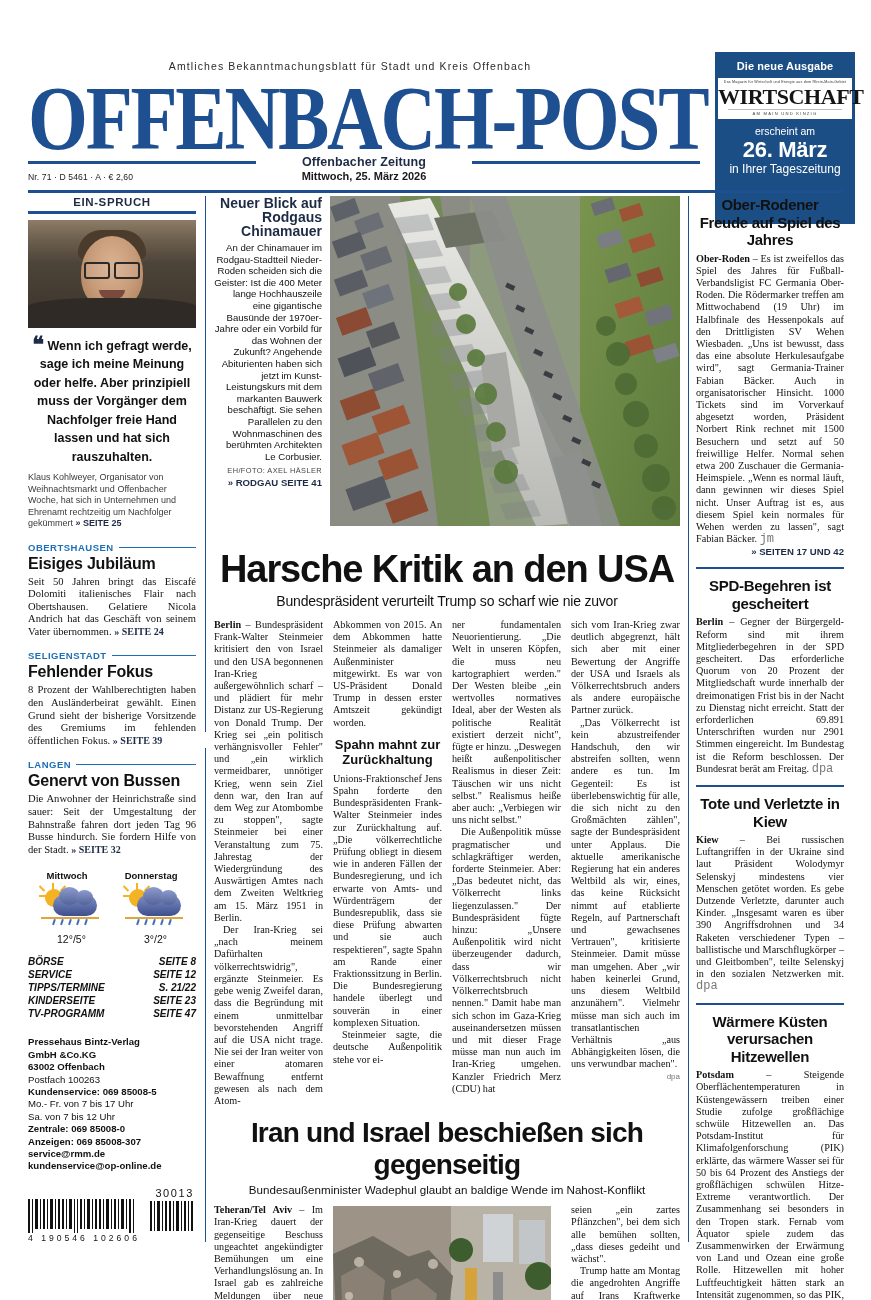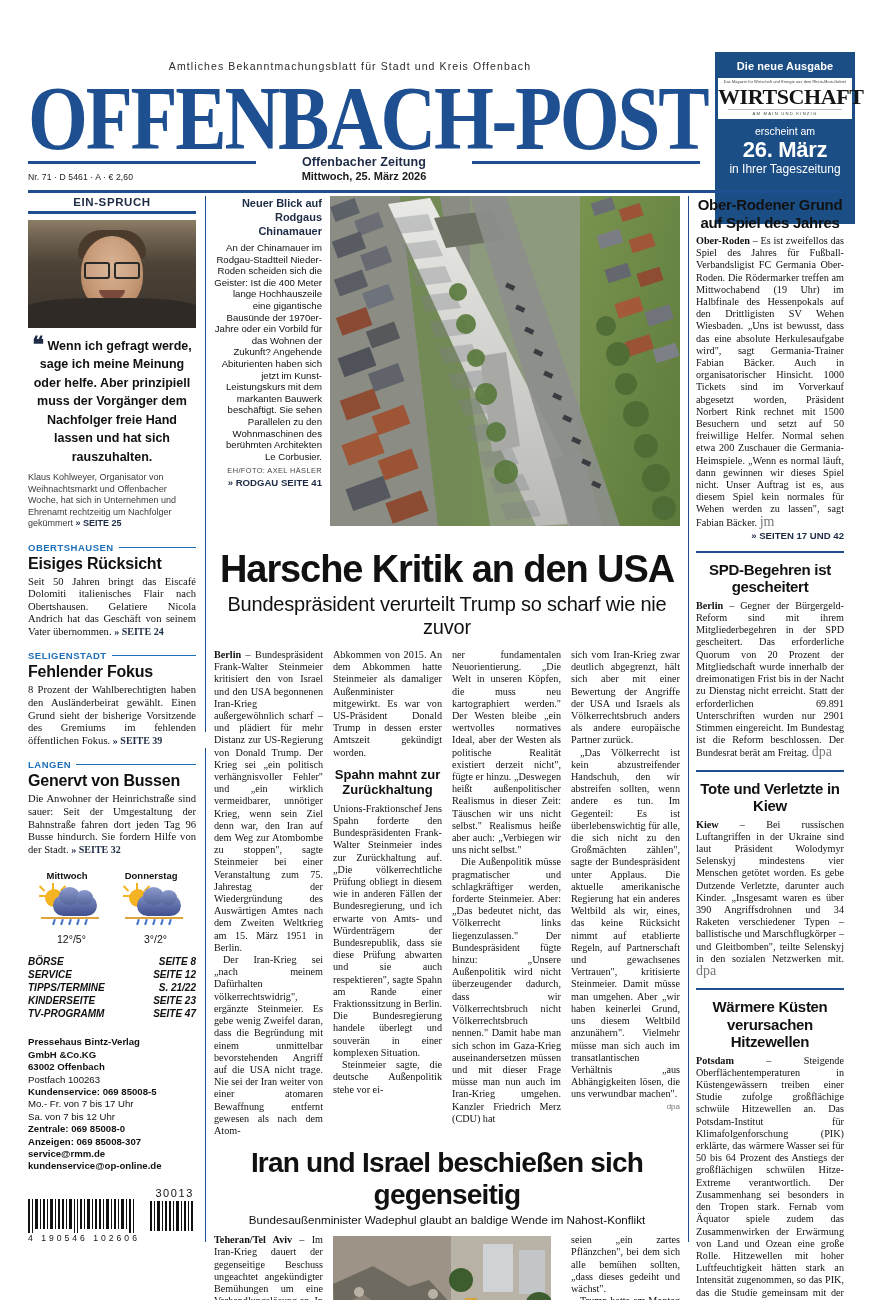--- a/index.html
+++ b/index.html
@@ -150,38 +150,38 @@
   
   .barcodes{margin-top:14px;position:relative;height:58px;}
   .bc-num{position:absolute;right:2px;top:0;font-size:11px;letter-spacing:1.6px;color:#111;}
   .bc-main{position:absolute;left:0;top:12px;width:108px;height:34px;}
   .bc-small{position:absolute;right:2px;top:14px;width:44px;height:30px;}
   .bc-digits{position:absolute;left:0;top:46px;font-size:8.6px;letter-spacing:3px;color:#111;}
   
   .hero-wrap{position:relative;height:338px;}
   .hero-cap{position:absolute;left:0;top:0;width:108px;}
   .hero-cap-title{
-    font-size:11px;font-weight:700;color:#1d2b45;line-height:14px;text-align:right;margin-bottom:4px;
+    font-size:14px;font-weight:700;color:#1d2b45;line-height:14px;text-align:right;margin-bottom:4px;
   }
   .hero-cap-body{
     font-size:9.6px;line-height:11.6px;color:#111;text-align:right;
   }
   .hero-credit{font-size:7.4px;color:#444;letter-spacing:.4px;text-align:right;margin-top:4px;}
   .hero-ref{font-size:9.6px;font-weight:700;color:#1d2b45;text-align:right;margin-top:2px;}
   .hero-img{
     position:absolute;left:116px;top:0;width:350px;height:330px;overflow:hidden;
     background:#9bb07f;
   }
   
   .big-head{
     font-size:38px;font-weight:700;color:#111;text-align:center;letter-spacing:-1.1px;
     line-height:42px;margin-top:14px;
   }
   .big-sub{
-    font-size:20px;color:#111;text-align:center;margin-top:3px;letter-spacing:-.2px;
+    font-size:14px;color:#111;text-align:center;margin-top:3px;letter-spacing:-.2px;
   }
   .art-cols{display:flex;gap:10px;margin-top:10px;}
   .art-col{
     width:109px;font-family:"Liberation Serif",serif;font-size:10.2px;line-height:12.2px;
     text-align:justify;color:#111;
   }
   .art-col p{margin:0;text-indent:9px;}
   .art-col p.first{text-indent:0;}
   .art-col .place{font-weight:700;}
   .sub-head{
@@ -202,21 +202,21 @@
   .r-title{
     font-size:15px;font-weight:700;color:#111;text-align:center;line-height:17.5px;letter-spacing:-.3px;
   }
   .r-body{
     font-family:"Liberation Serif",serif;font-size:10.2px;line-height:12.2px;text-align:justify;color:#111;margin-top:4px;
   }
   .r-body p{margin:0;text-indent:9px;}
   .r-body p.first{text-indent:0;}
   .r-ref{font-size:9.6px;font-weight:700;color:#1d2b45;text-align:right;margin-top:1px;}
   .r-sep{height:2px;background:#1d4f91;margin:10px 0 8px;}
-  .dpa{color:#777;font-size:14px;font-family:Liberation Serif, serif;}
+  .dpa{color:#777;font-size:12px;font-family:Liberation Mono, monospace;}
 </style>
 </head>
 <body>
 
 <div class="page">
 
   <div class="masthead">
     <div class="mast-sub">Amtliches Bekanntmachungsblatt für Stadt und Kreis Offenbach</div>
     <div class="mast-title">OFFENBACH-POST</div>
     <div class="mast-rule-wrap">
@@ -270,21 +270,21 @@
         <span>Klaus Kohlweyer, Organisator von Weihnachtsmarkt und Offenbacher Woche, hat sich in Unternehmen und Ehrenamt rechtzeitig um Nachfolger gekümmert</span>
         <span class="ref">» SEITE 25</span>
       </div>
     </div>
 
     <div class="teaser">
       <div class="teaser-kicker">
         <span>OBERTSHAUSEN</span>
           <span class="line"></span>
       </div>
-      <div class="teaser-title">Eisiges Rücksicht</div>
+      <div class="teaser-title">Eisiges Jubiläum</div>
       <div class="teaser-body">
         <span>Seit 50 Jahren bringt das Eiscafé Dolomiti italienisches Flair nach Obertshausen. Gelatiere Nicola Andrich hat das Geschäft von seinem Vater übernommen.</span>
         <span class="ref-big">» SEITE 24</span>
       </div>
     </div>
 
     <div class="teaser">
       <div class="teaser-kicker">
         <span>SELIGENSTADT</span>
           <span class="line"></span>
@@ -637,21 +637,21 @@
           </svg>
         </div>
 
       </div>
     </div>
   </div>
 
   <div class="col-right">
 
     <div>
-      <div class="r-title">Ober-Rodener Grund auf Spiel des Jahres</div>
+      <div class="r-title">Ober-Rodener Freude auf Spiel des Jahres</div>
       <div class="r-body">
         <p class="first">
           <b>Ober-Roden</b><span> – </span><span>Es ist zweifellos das Spiel des Jahres für Fußball-Verbandsligist FC Germania Ober-Roden. Die Rödermarker treffen am Mittwochabend (19 Uhr) im Halbfinale des Hessenpokals auf den Drittligisten SV Wehen Wiesbaden. „Uns ist bewusst, dass das eine absolute Herkulesaufgabe wird", sagt Germania-Trainer Fabian Bäcker. Auch in organisatorischer Hinsicht. 1000 Tickets sind im Vorverkauf abgesetzt worden, Präsident Norbert Rink rechnet mit 1500 Besuchern und setzt auf 50 freiwillige Helfer. Normal sehen etwa 200 Zuschauer die Germania-Heimspiele. „Wenn es normal läuft, dann gewinnen wir dieses Spiel nicht. Unser Auftrag ist es, aus diesem Spiel kein normales für Wehen werden zu lassen", sagt Fabian Bäcker.</span>
           <span class="dpa">jm</span>
         </p>
       </div>
       <div class="r-ref">» SEITEN 17 UND 42</div>
     </div>
 
     <div class="r-sep"></div>

